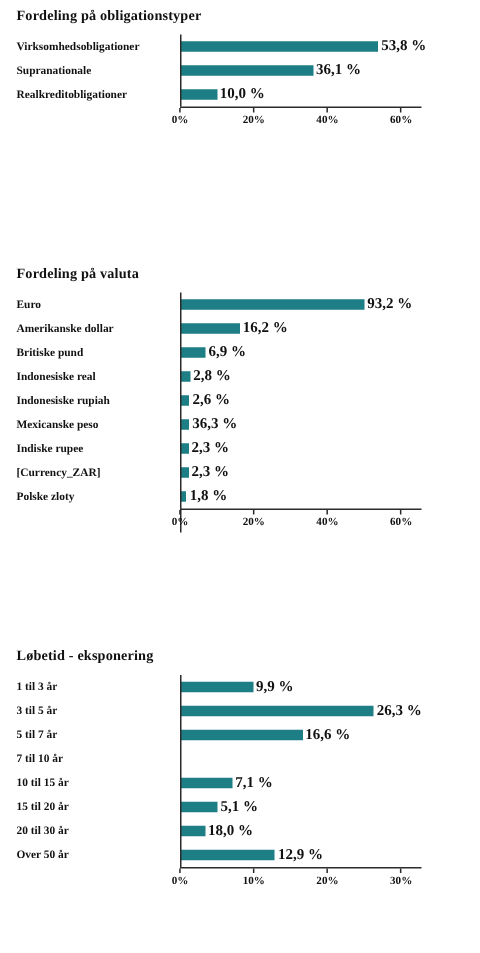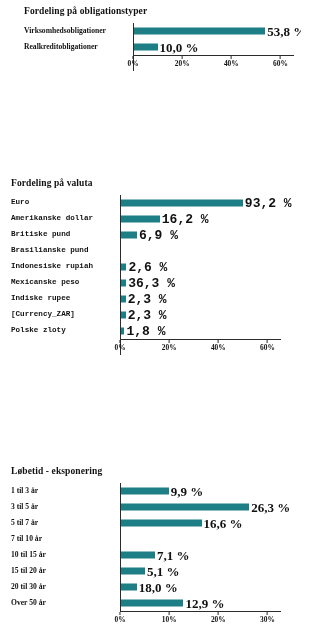--- a/index.html
+++ b/index.html
@@ -79,21 +79,21 @@
     display: flex;
     align-items: center;
     width: 100%;
   }
   .bar {
     height: 7px;
     background: #1d7e86;
     flex: 0 0 auto;
   }
   .bar-value {
-    font-size: 13px;
+    font-size: 10px;
     font-weight: bold;
     color: #111111;
     margin-left: 2px;
     white-space: nowrap;
     line-height: 1;
   }
   
   .axis-vline {
     position: absolute;
     left: 120px;
@@ -149,34 +149,43 @@
     font-size: 7.8px;
     font-weight: bold;
     color: #111111;
   }
 </style>
 </head>
 <body>
 
 <div class="page">
 
-  <div class="section" id="sec-bond-types" style="top:6px;padding-left:13px;">
+  <div class="section" id="sec-bond-types" style="top:6px;">
     <div class="section-title">Fordeling på obligationstyper</div>
     <div class="chart" id="chart-bond-types">
         <div style="position: relative;">
           <div class="row">
             <div class="cat-label">Virksomhedsobligationer</div>
             <div class="plot">
               <div class="bar-wrap">
                 <div class="bar" style="background: rgb(29, 126, 134); width: 132.194px;"></div>
                 <span class="bar-value">53,8 %</span>
               </div>
             </div>
           </div>
           <div class="row">
+            <div class="cat-label">Supranationale</div>
+            <div class="plot">
+              <div class="bar-wrap">
+                <div class="bar" style="background: rgb(29, 126, 134); width: 88.7029px;"></div>
+                <span class="bar-value">36,1 %</span>
+              </div>
+            </div>
+          </div>
+          <div class="row">
             <div class="cat-label">Realkreditobligationer</div>
             <div class="plot">
               <div class="bar-wrap">
                 <div class="bar" style="background: rgb(29, 126, 134); width: 24.5714px;"></div>
                 <span class="bar-value">10,0 %</span>
               </div>
             </div>
           </div>
           <div class="axis-vline" style="background: rgb(43, 43, 43); top: 0px; height: 48px;"></div>
         </div>
@@ -198,21 +207,21 @@
             <div class="tick-mark" style="background: rgb(43, 43, 43);"></div>
             <div class="tick-text">60%</div>
           </div>
         </div>
       </div>
   </div>
 
   <div class="section" id="sec-currency" style="top:130px;margin-top:48px;">
     <div class="section-title">Fordeling på valuta</div>
     <div class="chart" id="chart-currency">
-        <div style="position: relative; font-family: Liberation Mono, monospace;">
+        <div style="position: relative;">
           <div class="row">
             <div class="cat-label">Euro</div>
             <div class="plot">
               <div class="bar-wrap">
                 <div class="bar" style="background: rgb(29, 126, 134); width: 122.857px;"></div>
                 <span class="bar-value">93,2 %</span>
               </div>
             </div>
           </div>
           <div class="row">
@@ -227,21 +236,27 @@
           <div class="row">
             <div class="cat-label">Britiske pund</div>
             <div class="plot">
               <div class="bar-wrap">
                 <div class="bar" style="background: rgb(29, 126, 134); width: 16.9543px;"></div>
                 <span class="bar-value">6,9 %</span>
               </div>
             </div>
           </div>
           <div class="row">
-            <div class="cat-label">Brasilianske pund</div>
+            <div class="cat-label">Indonesiske real</div>
+            <div class="plot">
+              <div class="bar-wrap">
+                <div class="bar" style="background: rgb(29, 126, 134); width: 6.88px;"></div>
+                <span class="bar-value">2,8 %</span>
+              </div>
+            </div>
           </div>
           <div class="row">
             <div class="cat-label">Indonesiske rupiah</div>
             <div class="plot">
               <div class="bar-wrap">
                 <div class="bar" style="background: rgb(29, 126, 134); width: 6.38857px;"></div>
                 <span class="bar-value">2,6 %</span>
               </div>
             </div>
           </div>
@@ -299,21 +314,21 @@
           </div>
           <div class="tick" style="left: 147.429px;">
             <div class="tick-mark" style="background: rgb(43, 43, 43);"></div>
             <div class="tick-text">60%</div>
           </div>
         </div>
       </div>
   </div>
 
 
-  <div class="section" id="sec-maturity" style="top:466px;">
+  <div class="section" id="sec-maturity" style="top:433px;">
     <div class="section-title">Løbetid - eksponering</div>
     <div class="chart" id="chart-maturity">
         <div style="position: relative;">
           <div class="row">
             <div class="cat-label">1 til 3 år</div>
             <div class="plot">
               <div class="bar-wrap">
                 <div class="bar" style="background: rgb(29, 126, 134); width: 48.6514px;"></div>
                 <span class="bar-value">9,9 %</span>
               </div>

